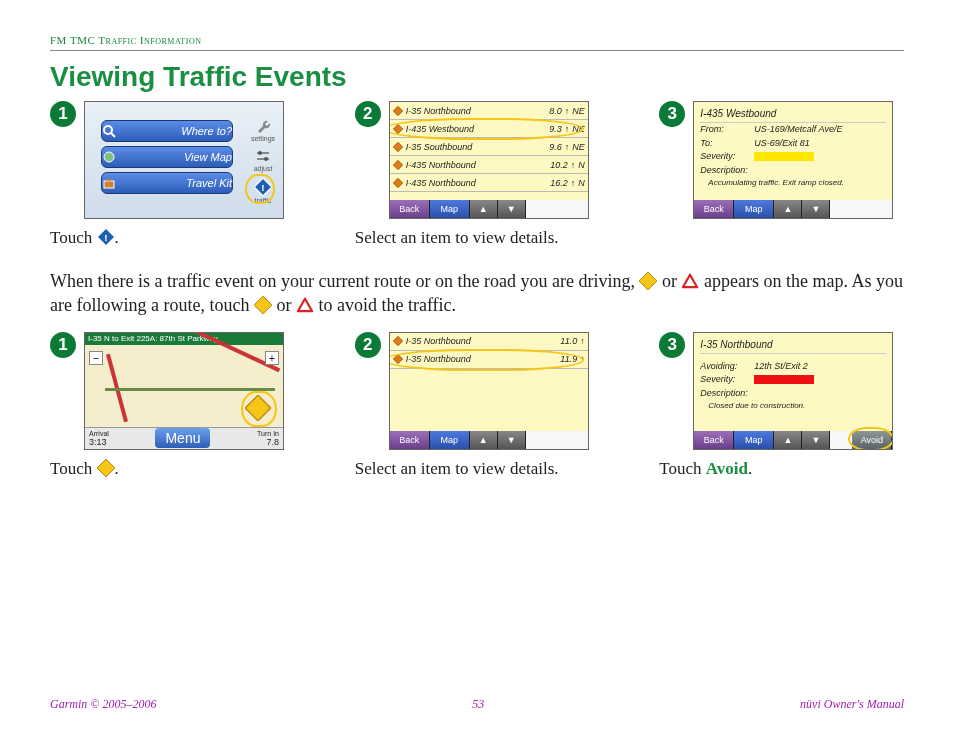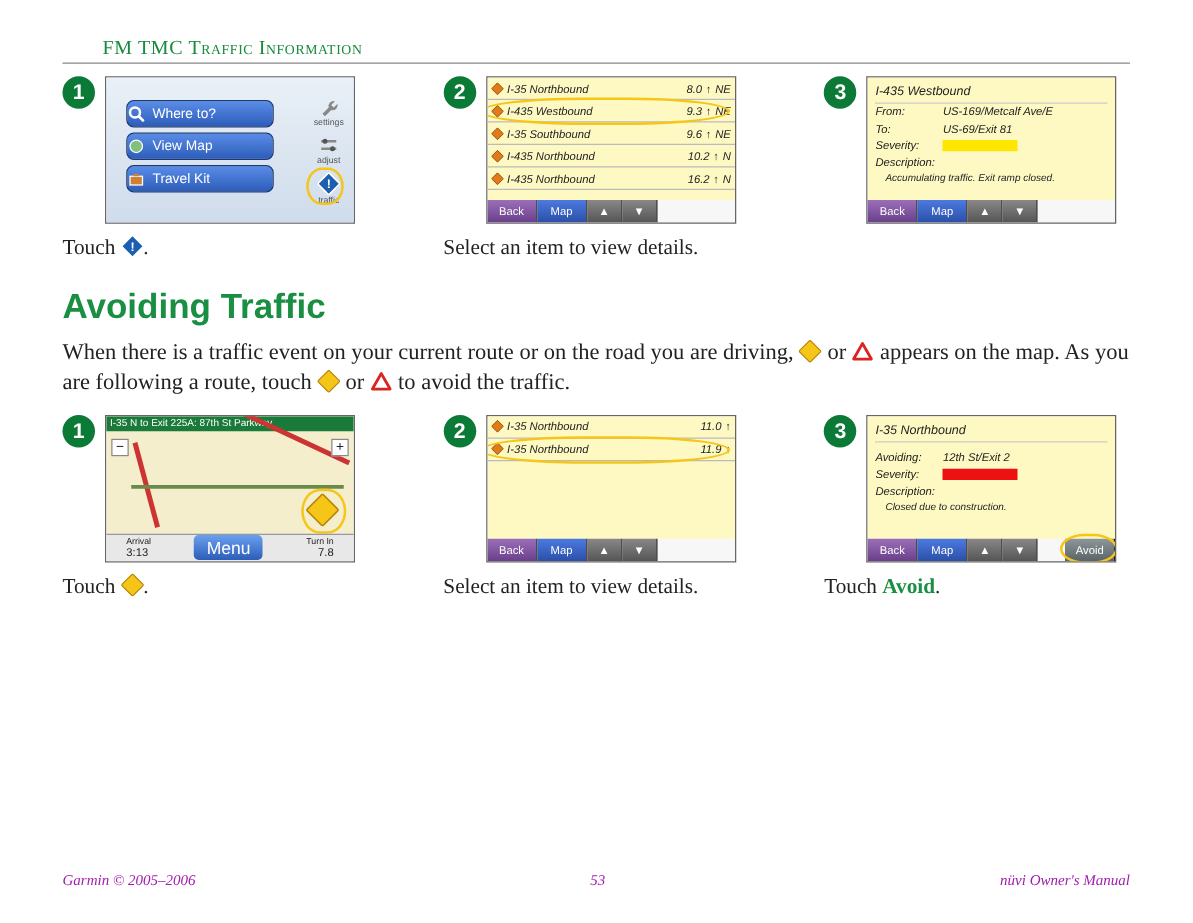--- a/index.html
+++ b/index.html
@@ -1,19 +1,19 @@
 <!DOCTYPE html>
 <html><head>
 <meta charset="utf-8">
 <style>
   * { box-sizing: border-box; margin: 0; padding: 0; }
   html, body { width: 954px; height: 738px; background: #fff; font-family: Georgia, 'Times New Roman', serif; color: #222; }
   .page { position: relative; width: 954px; height: 738px; padding: 30px 50px 0 50px; }
   .header-line { border-bottom: 1px solid #888; padding-bottom: 2px; margin-bottom: 10px; }
-  .header-text { font-size: 16px; color: #178a3c; letter-spacing: 0.5px; font-variant: small-caps; margin-left: 32px; }
+  .header-text { font-size: 11px; color: #178a3c; letter-spacing: 0.5px; font-variant: small-caps; }
   h2.section-title { font-family: 'Trebuchet MS', Verdana, sans-serif; font-size: 28px; font-weight: bold; color: #1a8f43; margin: 6px 0 8px 0; }
   .row { display: flex; gap: 60px; margin-bottom: 20px; }
   .step { width: 250px; }
   .step-head { display: flex; align-items: flex-start; gap: 8px; }
   .badge { width: 26px; height: 26px; border-radius: 50%; background: #0a7a36; color: #fff; font-weight: bold; font-family: Arial, sans-serif; display: flex; align-items: center; justify-content: center; font-size: 17px; flex-shrink: 0; }
   .screenshot { width: 200px; height: 118px; border: 1px solid #666; background: #f7f7f7; position: relative; overflow: hidden; font-family: Arial, sans-serif; }
   .caption { font-size: 17px; margin-top: 8px; line-height: 1.3; }
   .caption .avoid { color: #1a8f43; font-weight: bold; }
   .para { font-size: 18px; line-height: 1.35; margin: 4px 0 14px 0; }
   .footer { position: absolute; bottom: 26px; left: 50px; right: 50px; display: flex; justify-content: space-between; font-size: 12px; font-style: italic; color: #a21caf; }
@@ -29,27 +29,27 @@
   .list-row { height: 18px; border-bottom:1px solid #bbb; display:flex; align-items:center; font-size:9px; padding:0 3px; gap:3px;}
   .list-row .diamond-sm { width:10px; height:10px; }
   .list-row .nm { flex:1; }
   .hl-row { position:relative; }
   .hl-ring { position:absolute; border:2px solid #f5c518; border-radius:50%/60%; pointer-events:none; }
   .detail-body { padding:4px 6px; font-size:9px; line-height:1.5; }
   .detail-body .lbl { display:inline-block; width:54px; }
   .sev-box { display:inline-block; width:60px; height:9px; vertical-align:middle;}
   
   .menu-bg { position:absolute; inset:0; background: linear-gradient(#e9f0f7,#cfdceb); }
-  .menu-btn { position:absolute; left:16px; width:118px; height:22px; border-radius:6px; background:linear-gradient(#5a8de8,#2d5db8); border:1px solid #1a3a77; color:#fff; font-size:11px; display:flex; align-items:center; justify-content:flex-start; gap:6px;}
+  .menu-btn { position:absolute; left:16px; width:132px; height:22px; border-radius:6px; background:linear-gradient(#5a8de8,#2d5db8); border:1px solid #1a3a77; color:#fff; font-size:11px; display:flex; align-items:center; justify-content:space-between; gap:6px;font-style:italic;}
   .menu-side { position:absolute; right:6px; width:28px; text-align:center; font-size:7px; color:#555;}
   .menu-side svg { display:block; margin:0 auto 1px;}
   
   .map-bg { position:absolute; inset:0; background:#f5eecd; }
   .map-road { position:absolute; background:#c33; }
-  .map-info { position:absolute; bottom:0; left:0; right:0; height:22px; background:#e8e8e8; border-top:1px solid #999; display:flex; align-items:center; justify-content:space-between; font-size:9px; padding:0 16px;}
+  .map-info { position:absolute; bottom:0; left:0; right:0; height:22px; background:#e8e8e8; border-top:1px solid #999; display:flex; align-items:center; justify-content:space-between; font-size:9px; padding:0 4px;}
   .map-menu-btn { background:linear-gradient(#6aa0ef,#2d5db8); color:#fff; border-radius:4px; padding:2px 10px; font-size:14px;}
   
   .diamond { display:inline-block; width:18px; height:18px; vertical-align:-3px; }
   .tri { display:inline-block; width:18px; height:16px; vertical-align:-2px; }
 </style>
 </head>
 <body>
 <div class="page">
 
 <svg width="0" height="0" style="position:absolute">
@@ -76,20 +76,21 @@
           <circle cx="5" cy="5" r="2" fill="#555"></circle>
           <circle cx="11" cy="11" r="2" fill="#555"></circle>
         </g>
   </defs>
 </svg>
 
 <div class="header-line">
   <span class="header-text">FM TMC Traffic Information</span>
 </div>
 
+<h2 class="section-title">Viewing Traffic Events</h2>
 
 <div class="row">
 
   <div class="step">
     <div class="step-head">
       <div class="badge">1</div>
       <div class="screenshot">
         <div class="menu-bg"></div>
         <div class="dev-top">
               <span>▮▮▮▯</span>
@@ -216,21 +217,20 @@
           <div class="btn-bar btn-back">Back</div>
           <div class="btn-bar btn-map">Map</div>
           <div class="btn-bar btn-arrow">▲</div>
           <div class="btn-bar btn-arrow">▼</div>
         </div>
       </div>
     </div>
   </div>
 </div>
 
-<h2 class="section-title">Avoiding Traffic</h2>
 <p class="para">
   <span>When there is a traffic event on your current route or on the road you are driving, </span><svg class="diamond" viewBox="0 0 20 20">
         <use href="#diamond-yellow"></use>
       </svg><span> or </span><svg class="tri" viewBox="0 0 20 18">
         <use href="#triangle-red"></use>
       </svg><span> appears on the map. As you are following a route, touch </span><svg class="diamond" viewBox="0 0 20 20">
         <use href="#diamond-yellow"></use>
       </svg><span> or </span><svg class="tri" viewBox="0 0 20 18">
         <use href="#triangle-red"></use>
       </svg><span> to avoid the traffic.</span>

